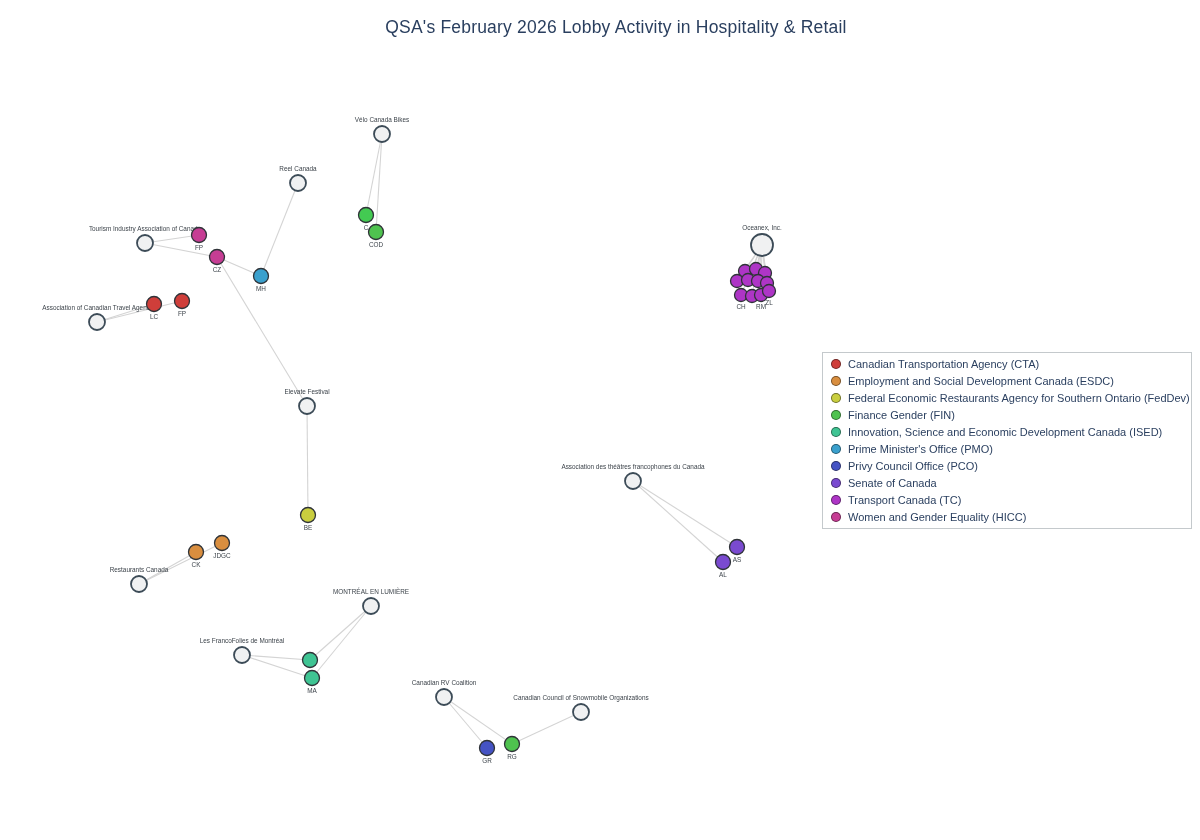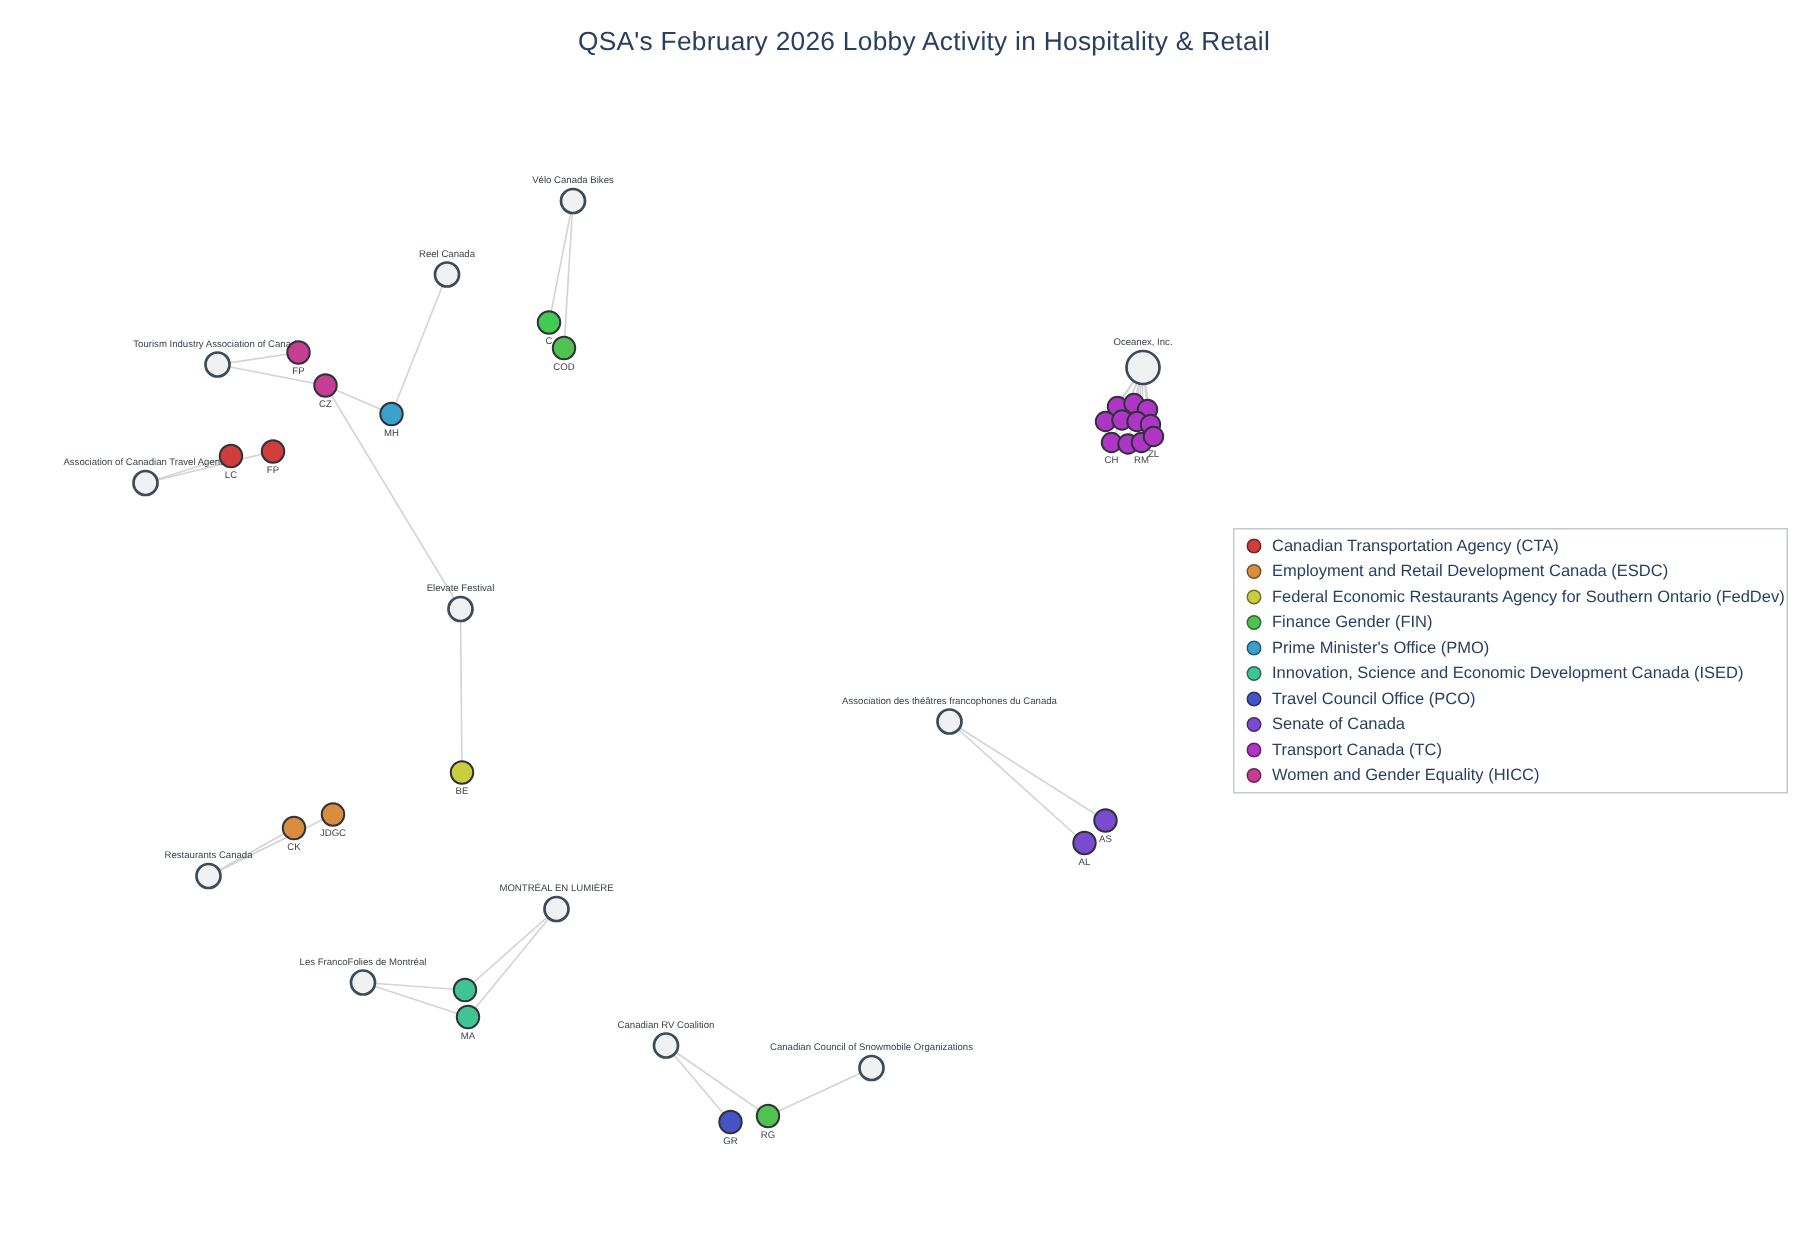--- a/index.html
+++ b/index.html
@@ -130,41 +130,41 @@
       </g>
     </svg>
   <div class="title">QSA's February 2026 Lobby Activity in Hospitality &amp; Retail</div>
   <div class="legend" id="legend">
       <div class="legend-row">
         <span class="legend-marker" style="background: rgb(207, 62, 58);"></span>
         <span>Canadian Transportation Agency (CTA)</span>
       </div>
       <div class="legend-row">
         <span class="legend-marker" style="background: rgb(217, 142, 63);"></span>
-        <span>Employment and Retail Development Canada (ESDC)</span>
+        <span>Employment and Social Development Canada (ESDC)</span>
       </div>
       <div class="legend-row">
         <span class="legend-marker" style="background: rgb(201, 206, 63);"></span>
         <span>Federal Economic Restaurants Agency for Southern Ontario (FedDev)</span>
       </div>
       <div class="legend-row">
         <span class="legend-marker" style="background: rgb(79, 194, 79);"></span>
         <span>Finance Gender (FIN)</span>
       </div>
       <div class="legend-row">
+        <span class="legend-marker" style="background: rgb(63, 196, 147);"></span>
+        <span>Innovation, Science and Economic Development Canada (ISED)</span>
+      </div>
+      <div class="legend-row">
         <span class="legend-marker" style="background: rgb(58, 160, 205);"></span>
         <span>Prime Minister's Office (PMO)</span>
       </div>
       <div class="legend-row">
-        <span class="legend-marker" style="background: rgb(63, 196, 147);"></span>
-        <span>Innovation, Science and Economic Development Canada (ISED)</span>
-      </div>
-      <div class="legend-row">
         <span class="legend-marker" style="background: rgb(69, 83, 196);"></span>
-        <span>Travel Council Office (PCO)</span>
+        <span>Privy Council Office (PCO)</span>
       </div>
       <div class="legend-row">
         <span class="legend-marker" style="background: rgb(122, 74, 208);"></span>
         <span>Senate of Canada</span>
       </div>
       <div class="legend-row">
         <span class="legend-marker" style="background: rgb(174, 53, 198);"></span>
         <span>Transport Canada (TC)</span>
       </div>
       <div class="legend-row">

